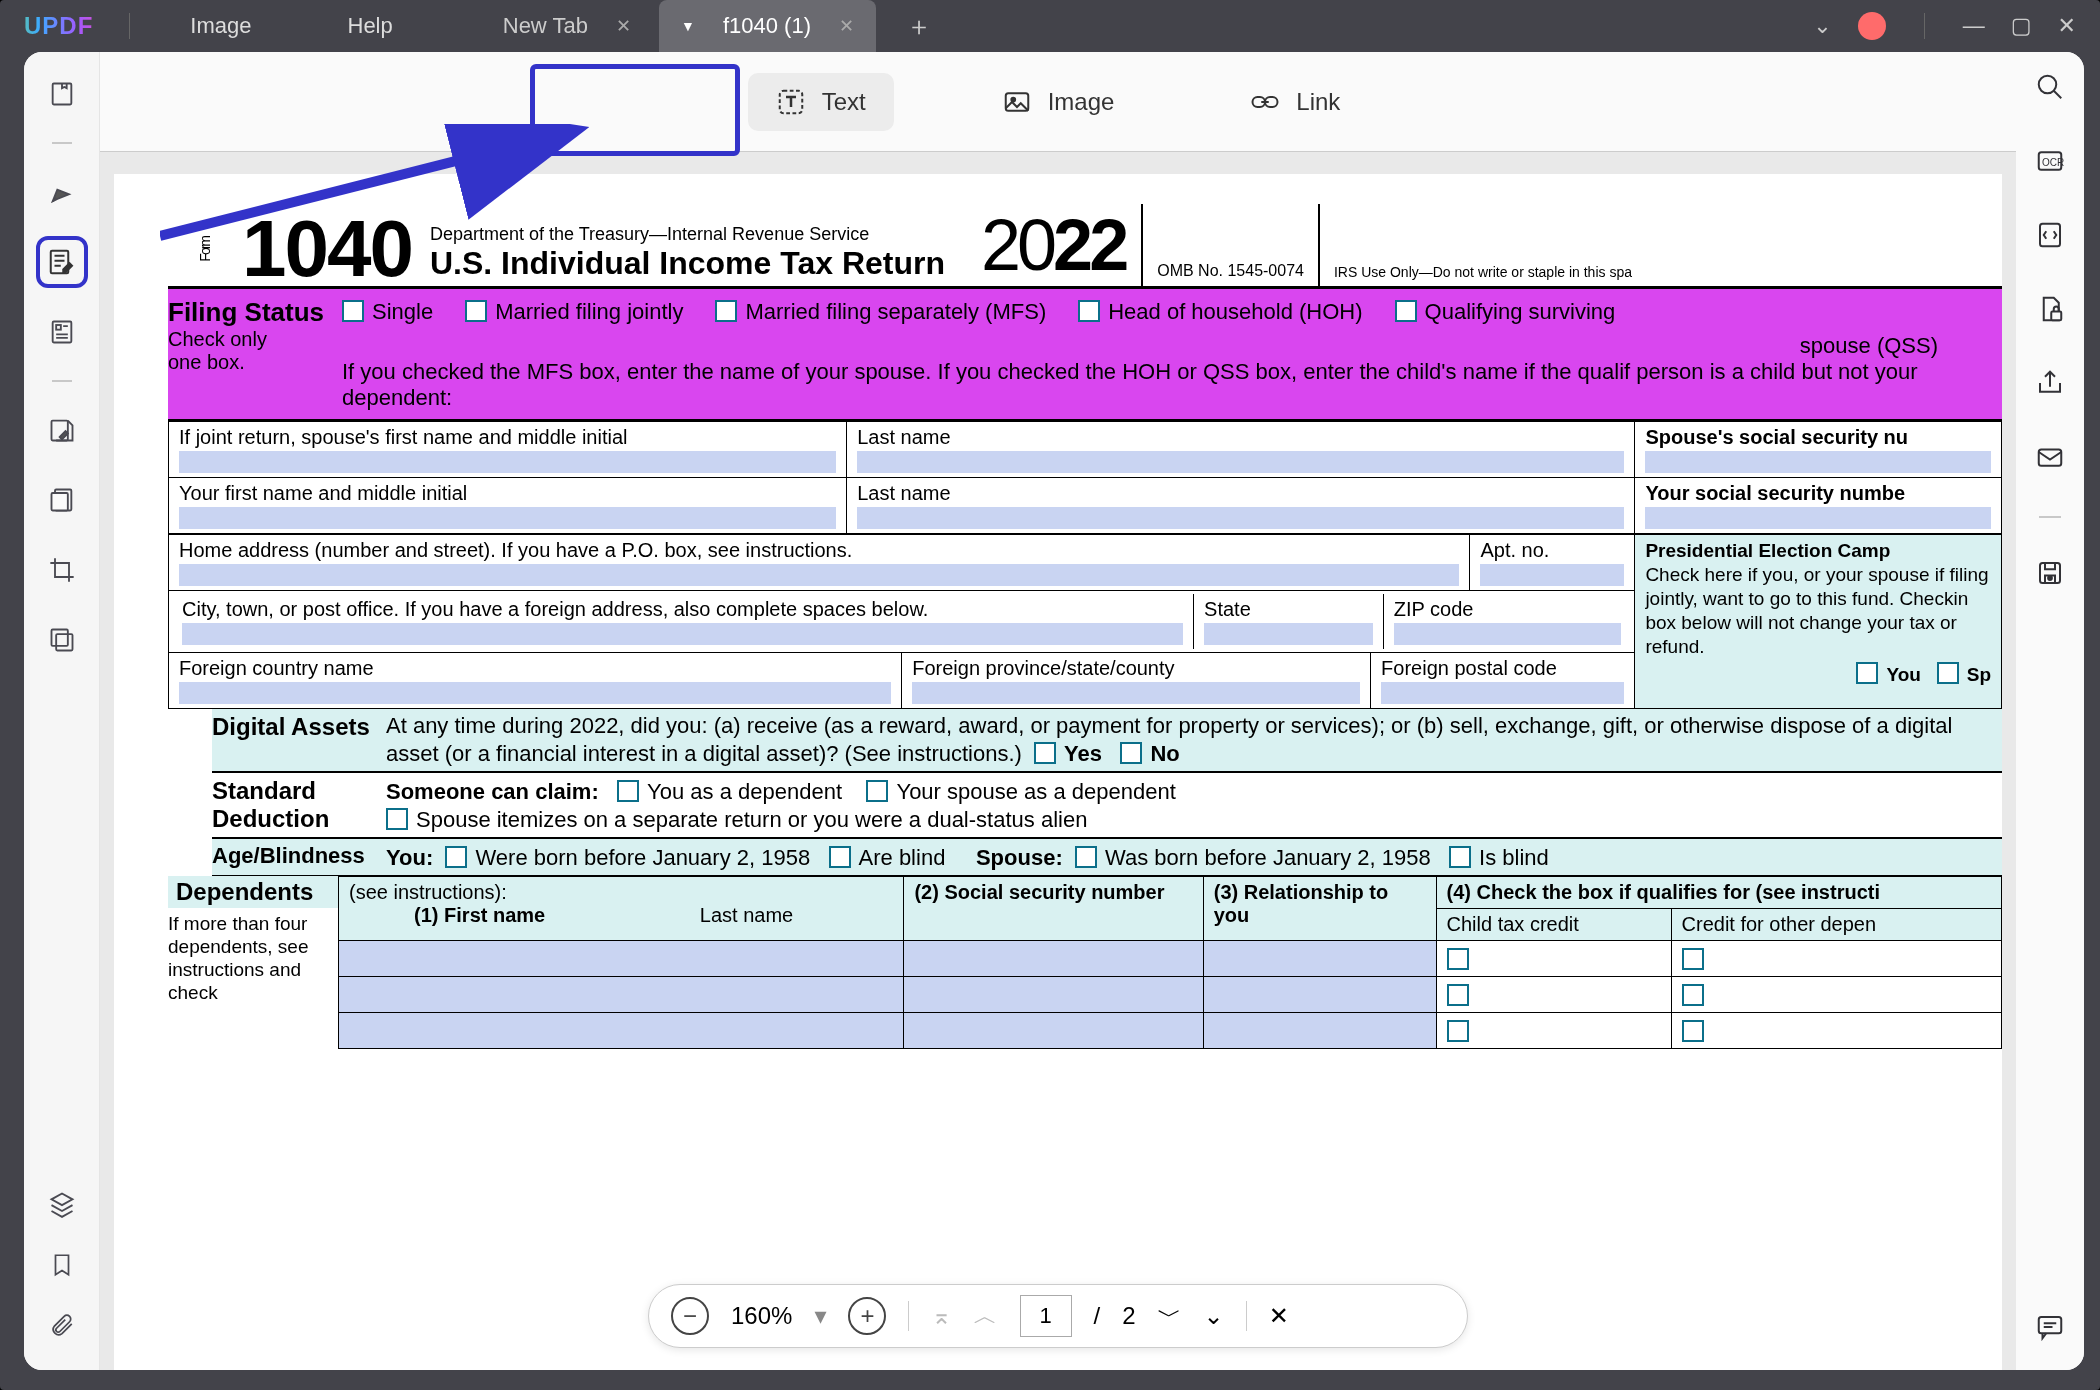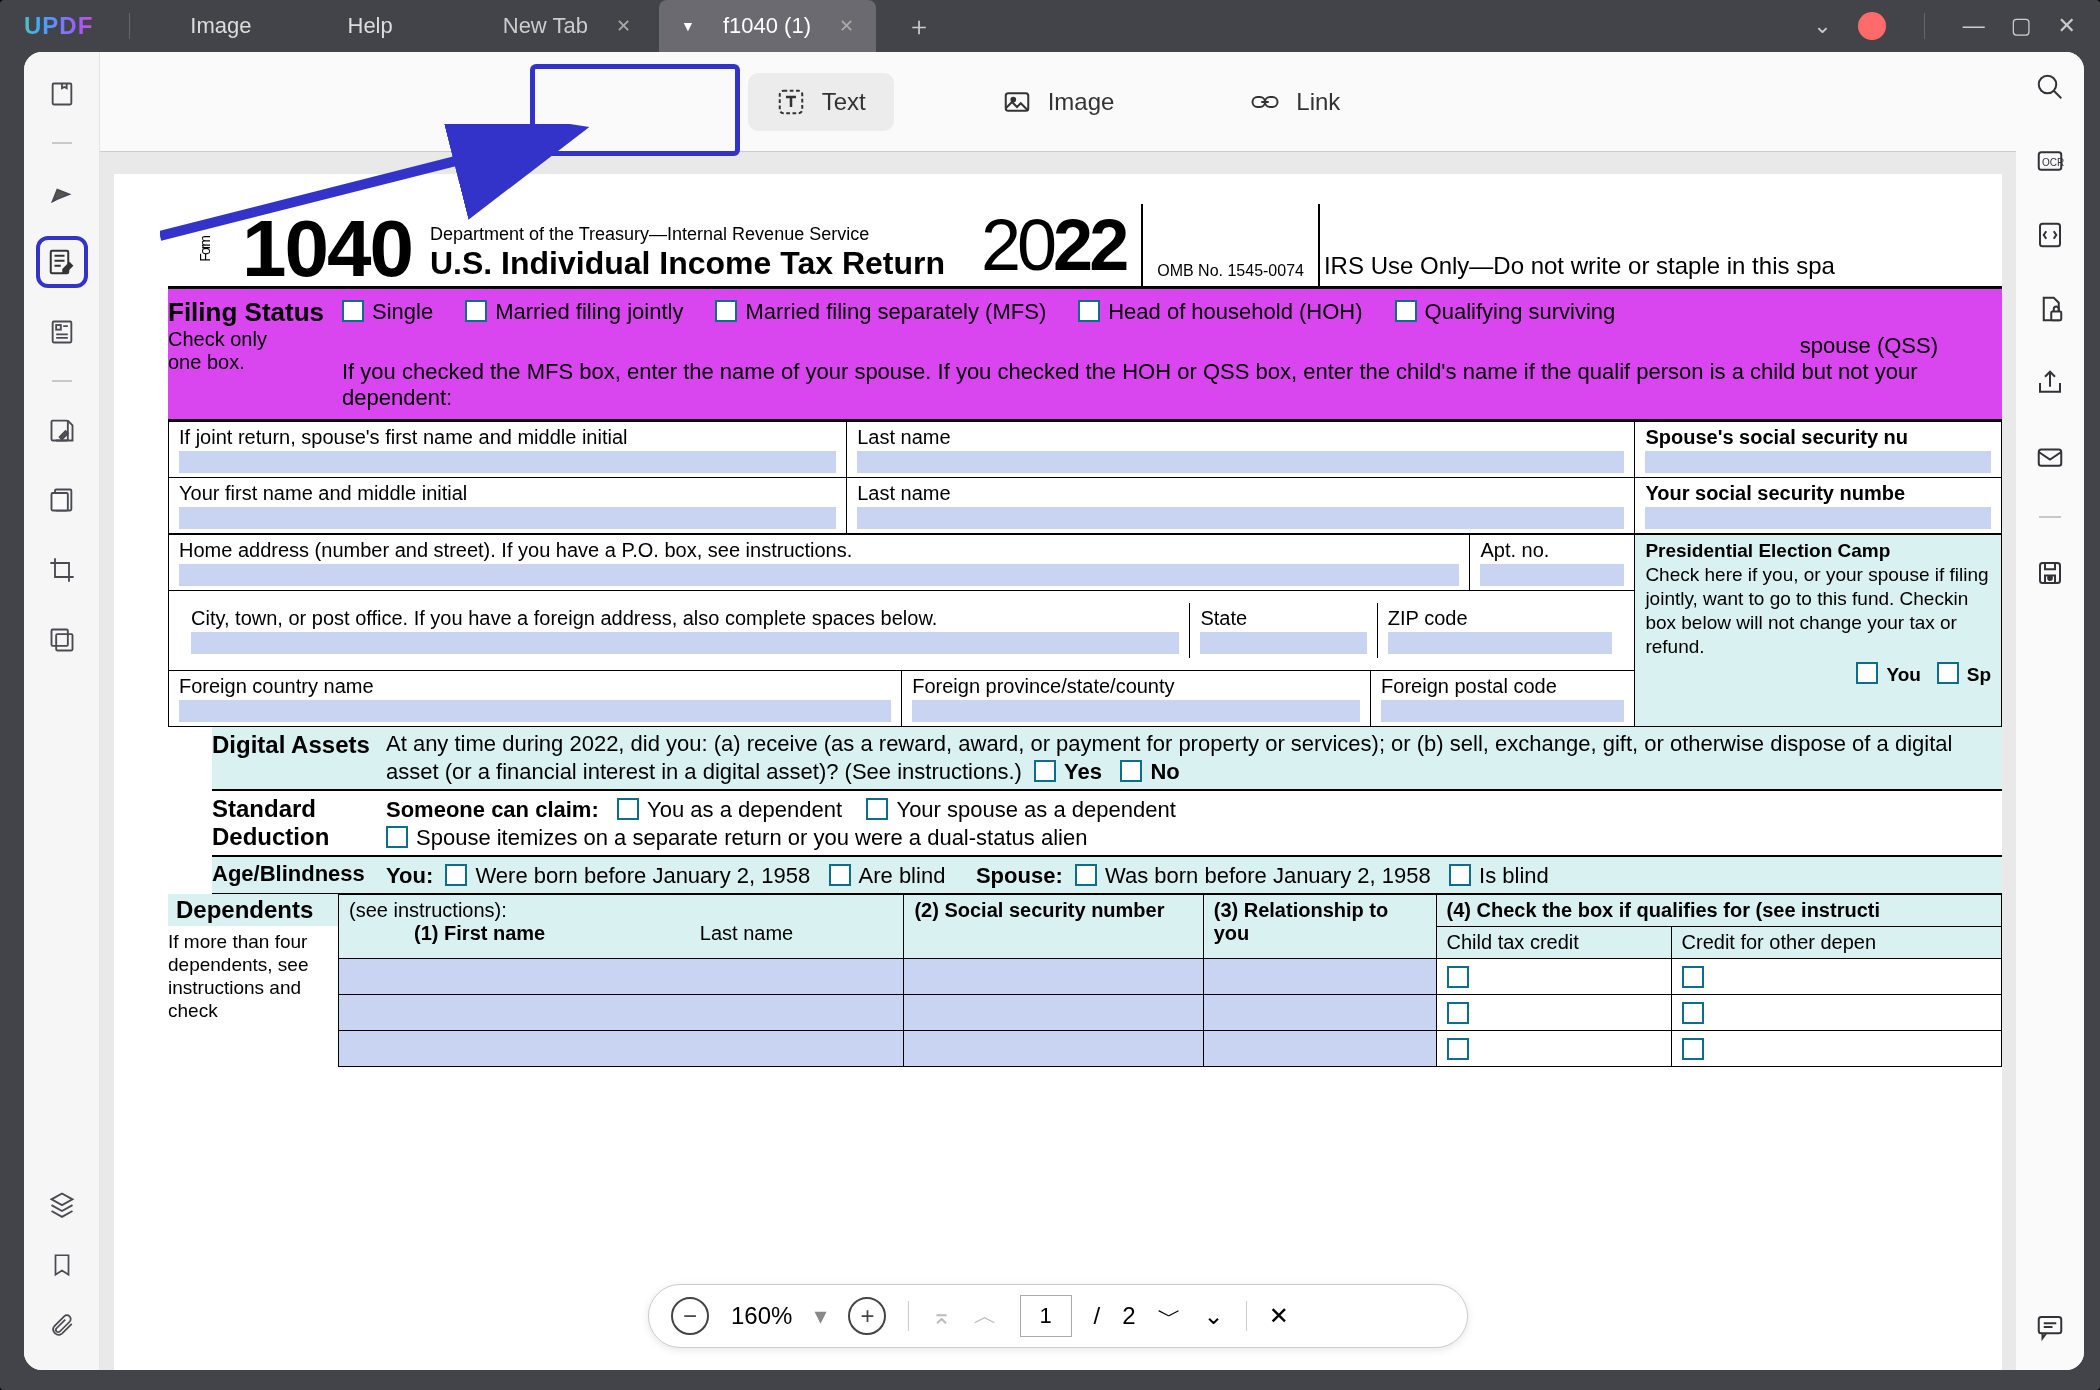--- a/index.html
+++ b/index.html
@@ -37,21 +37,21 @@
 .page { position:absolute; top:22px; left:14px; right:14px; bottom:0; background:#fff; overflow:hidden; font-family:Helvetica,Arial,sans-serif; }
 .page-pad { padding:30px 0 200px 54px; }
 .hdr { display:flex; align-items:flex-end; border-bottom:3px solid #000; margin-right:0; }
 .hdr .formno { font-size:80px; font-weight:900; letter-spacing:-2px; line-height:74px; }
 .hdr .col2 { margin-left:18px; padding-bottom:4px; }
 .hdr .col2 .dept { font-size:18px; }
 .hdr .col2 .title { font-size:32px; font-weight:700; }
 .hdr .year { font-size:72px; font-weight:300; margin-left:36px; letter-spacing:-4px; }
 .hdr .year b { font-weight:900; }
 .hdr .omb { border-left:2px solid #000; border-right:2px solid #000; padding:0 14px; font-size:16px; margin-left:16px; align-self:stretch; display:flex; align-items:flex-end; padding-bottom:6px;}
-.hdr .irs { font-size:24px; padding:0 0 6px 4px; }
+.hdr .irs { font-size:14px; padding:0 0 6px 14px; }
 .filing-row { display:flex; border-bottom:2px solid #000; background:#d946ef; }
 .filing-row .lcol { width:170px; padding:8px 0 8px 0; }
 .filing-row .lcol .h { font-size:26px; font-weight:700; }
 .filing-row .lcol .sub { font-size:20px; }
 .filing-row .rcol { flex:1; padding:8px 4px; font-size:22px; }
 .chk { display:inline-block; width:22px; height:22px; border:2px solid #0b6f8a; margin-right:8px; position:relative; top:3px; background:#fff;}
 .cbx-line { display:flex; flex-wrap:wrap; gap:28px 32px; align-items:center; }
 .tbl { width:100%; border-collapse:collapse; font-size:20px; }
 .tbl td { border:1px solid #000; padding:4px 10px; vertical-align:top; }
 .tbl td.lbl .fill { height:22px; background:#c9d4f2; margin-top:2px; }
@@ -257,21 +257,21 @@
                   <tr>
                 <td class="lbl" style="width:71%"><span>Home address (number and street). If you have a P.O. box, see instructions.</span><div class="fill"></div></td>
                 <td class="lbl" style="width:9%"><span>Apt. no.</span><div class="fill"></div></td>
                 <td rowspan="3" style="background:#d9f1f1; font-size:19px; line-height:24px; vertical-align:top;">
                   <b>Presidential Election Camp</b><br>
                   <span>Check here if you, or your spouse if filing jointly, want to go to this fund. Checkin box below will not change your tax or refund.</span><br>
                   <span style="float:right"><span class="chk"></span><b>You</b>&nbsp;&nbsp;&nbsp;<span class="chk"></span><b>Sp</b></span>
                 </td>
               </tr>
               <tr>
-                <td colspan="2" style="padding:12px;">
+                <td colspan="2" style="padding:3px;">
                   <table class="tbl" style="border:none;">
                         <tbody>
                           <tr>
                     <td class="lbl" style="width:70%; border-left:none; border-top:none; border-bottom:none;"><span>City, town, or post office. If you have a foreign address, also complete spaces below.</span><div class="fill"></div></td>
                     <td class="lbl" style="width:13%; border-top:none; border-bottom:none;"><span>State</span><div class="fill"></div></td>
                     <td class="lbl" style="border-top:none; border-right:none; border-bottom:none;"><span>ZIP code</span><div class="fill"></div></td>
                   </tr>
                         </tbody>
                       </table>
                 </td>

